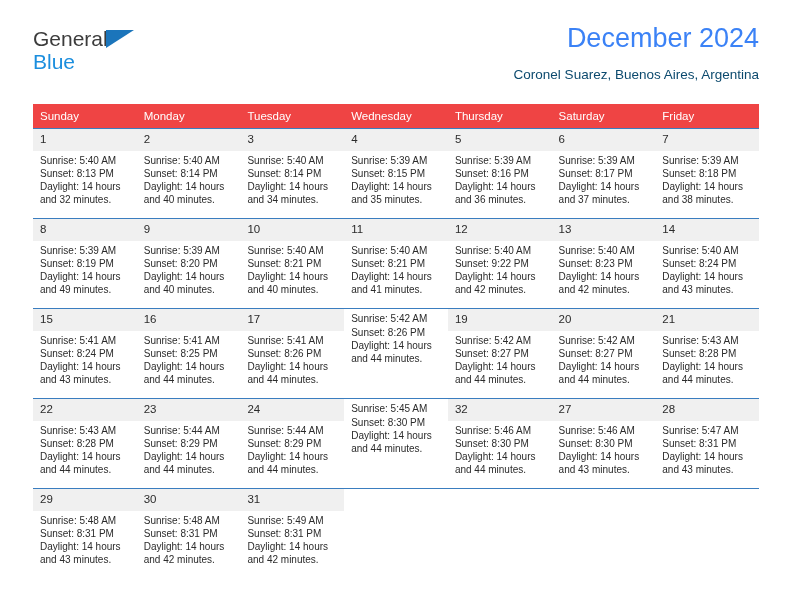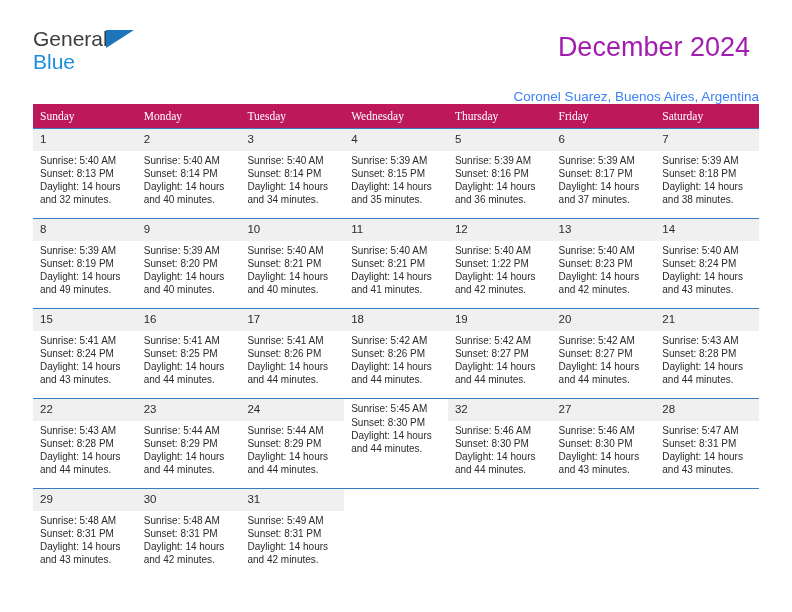--- a/index.html
+++ b/index.html
@@ -60,41 +60,40 @@
     color: #1b8ede;
     display: block;
     margin-top: 2px;
   }
   .title-block {
     text-align: right;
     padding-top: 0px;
   }
   .cal-title {
     font-size: 27px;
-    color: #a21caf;
+    color: #3b82f6;
     font-weight: normal;
     line-height: 1.1;
-    margin: 9px;
+    margin: 0;
   }
   .cal-subtitle {
     font-size: 13.5px;
-    color: #3b82f6;
-    margin-top: 27px;
+    color: #0c4a6e;
+    margin-top: 14px;
     line-height: 1.1;
   }
 
   
   .calendar {
     margin-top: 12px;
     width: 726px;
   }
   .weekday-row {
     display: flex;
-    background: #be185d;
-    font-family: Liberation Serif, serif;
+    background: #ef4444;
   }
   .weekday {
     flex: 1 1 0;
     color: #ffffff;
     font-size: 11.5px;
     padding: 5px 0 5px 7px;
     box-sizing: border-box;
     line-height: 1.25;
   }
   .week-row {
@@ -155,22 +154,22 @@
   </div>
 
   <div class="calendar">
 
     <div class="weekday-row">
       <div class="weekday">Sunday</div>
       <div class="weekday">Monday</div>
       <div class="weekday">Tuesday</div>
       <div class="weekday">Wednesday</div>
       <div class="weekday">Thursday</div>
+      <div class="weekday">Saturday</div>
       <div class="weekday">Friday</div>
-      <div class="weekday">Saturday</div>
     </div>
 
     <div class="week-row">
       <div class="day-cell">
         <div class="day-number">1</div>
         <div class="day-info">
           <div>Sunrise: 5:40 AM</div>
           <div>Sunset: 8:13 PM</div>
           <div>Daylight: 14 hours</div>
           <div>and 32 minutes.</div>
@@ -266,21 +265,21 @@
           <div>Sunrise: 5:40 AM</div>
           <div>Sunset: 8:21 PM</div>
           <div>Daylight: 14 hours</div>
           <div>and 41 minutes.</div>
         </div>
       </div>
       <div class="day-cell">
         <div class="day-number">12</div>
         <div class="day-info">
           <div>Sunrise: 5:40 AM</div>
-          <div>Sunset: 1:22 PM</div>
+          <div>Sunset: 9:22 PM</div>
           <div>Daylight: 14 hours</div>
           <div>and 42 minutes.</div>
         </div>
       </div>
       <div class="day-cell">
         <div class="day-number">13</div>
         <div class="day-info">
           <div>Sunrise: 5:40 AM</div>
           <div>Sunset: 8:23 PM</div>
           <div>Daylight: 14 hours</div>
@@ -320,21 +319,20 @@
       <div class="day-cell">
         <div class="day-number">17</div>
         <div class="day-info">
           <div>Sunrise: 5:41 AM</div>
           <div>Sunset: 8:26 PM</div>
           <div>Daylight: 14 hours</div>
           <div>and 44 minutes.</div>
         </div>
       </div>
       <div class="day-cell">
-        <div class="day-number">18</div>
         <div class="day-info">
           <div>Sunrise: 5:42 AM</div>
           <div>Sunset: 8:26 PM</div>
           <div>Daylight: 14 hours</div>
           <div>and 44 minutes.</div>
         </div>
       </div>
       <div class="day-cell">
         <div class="day-number">19</div>
         <div class="day-info">

